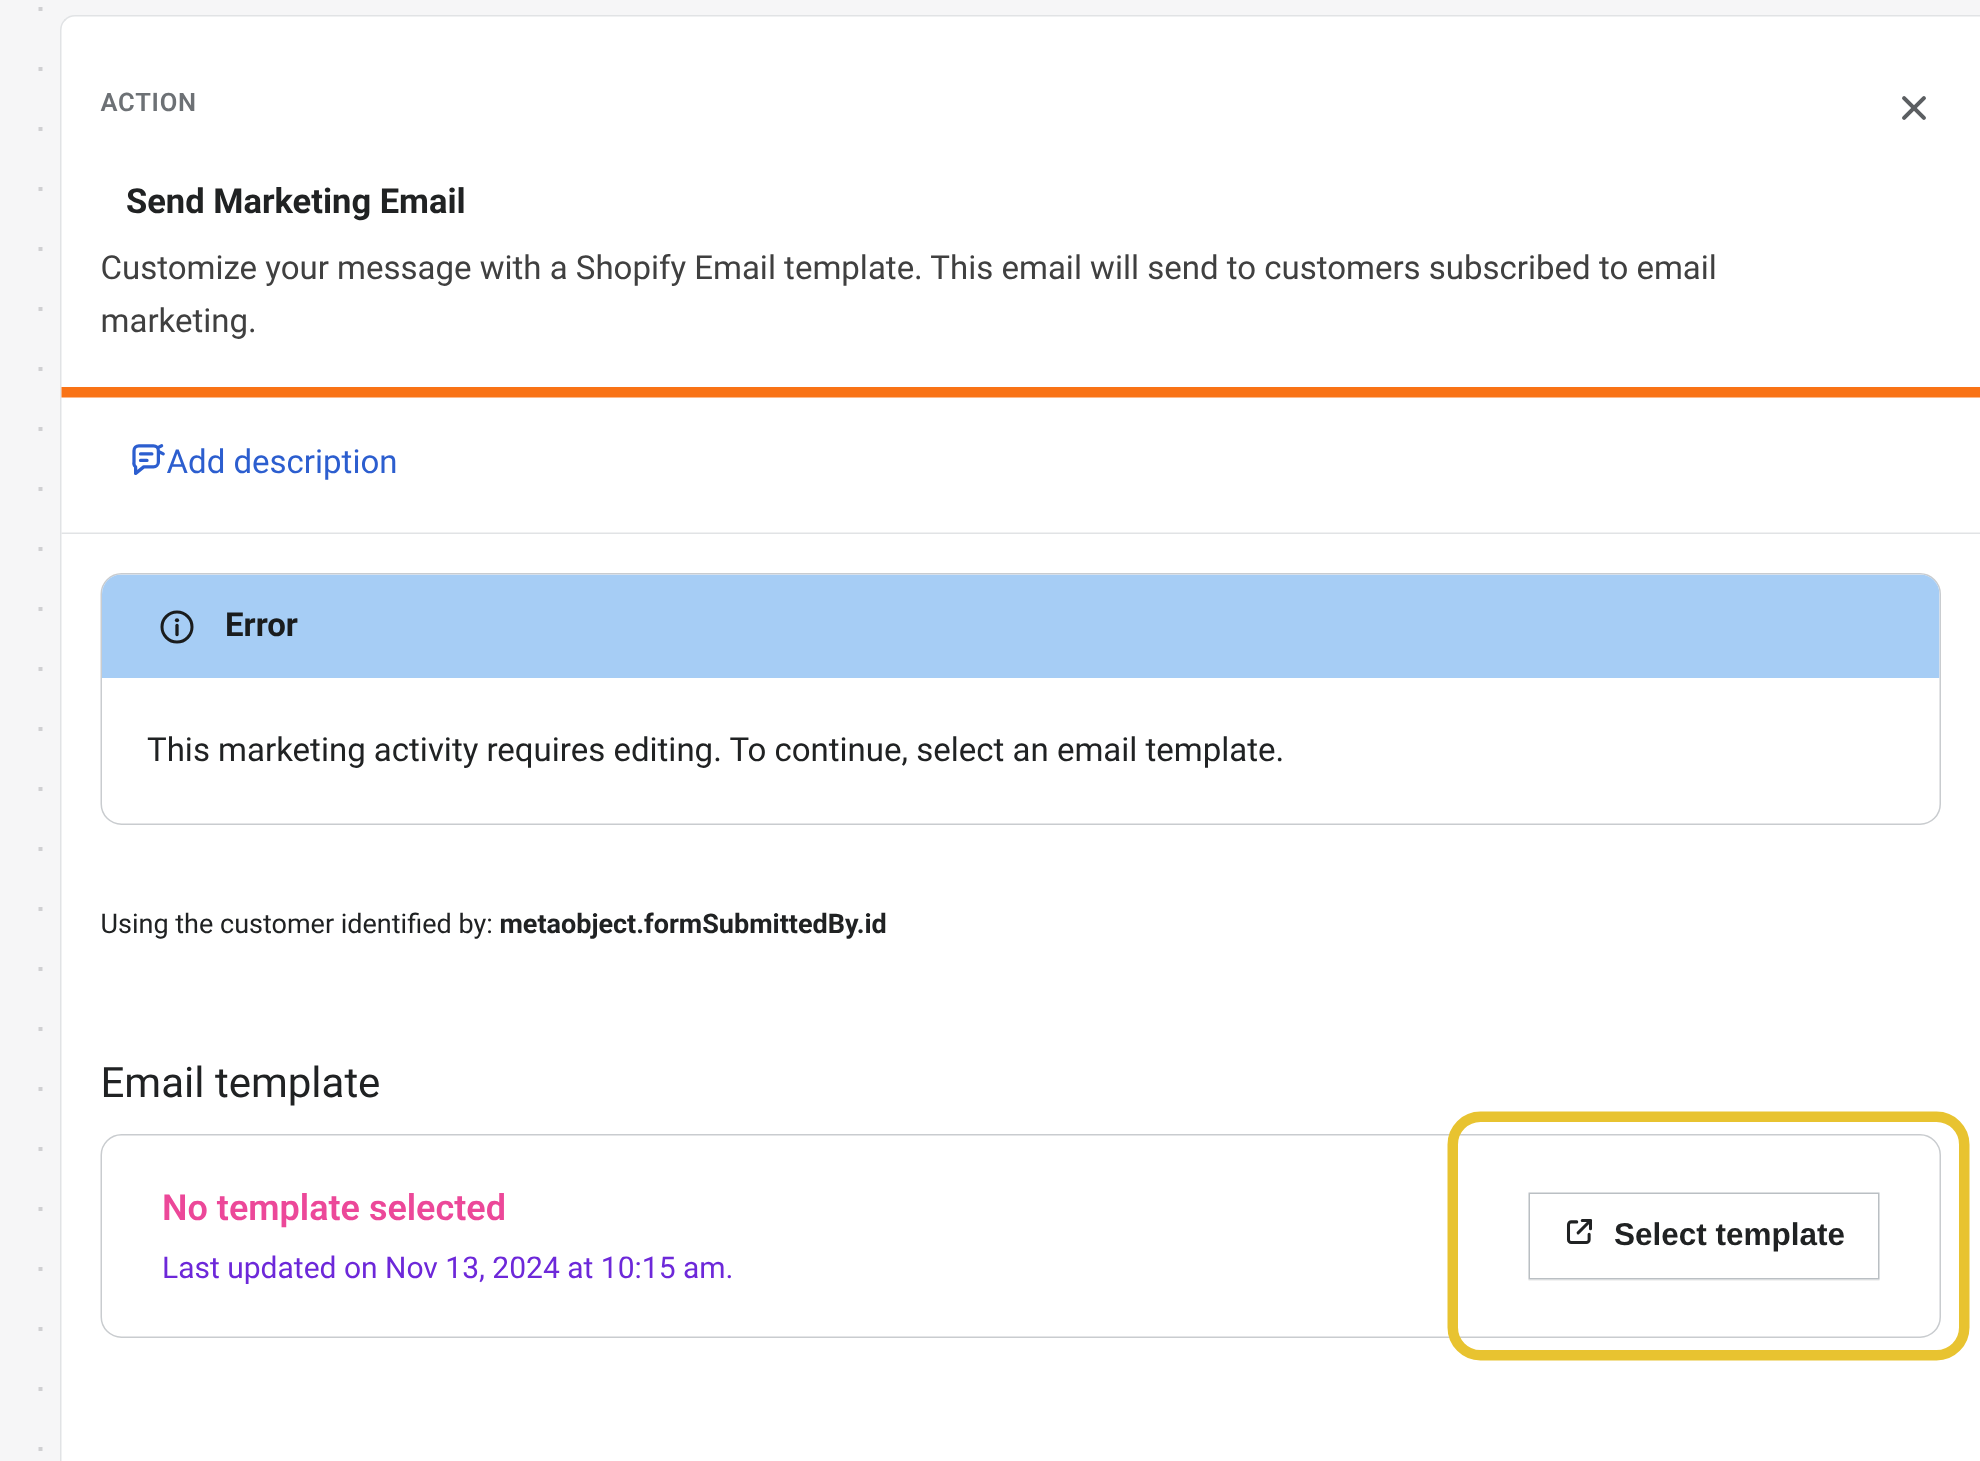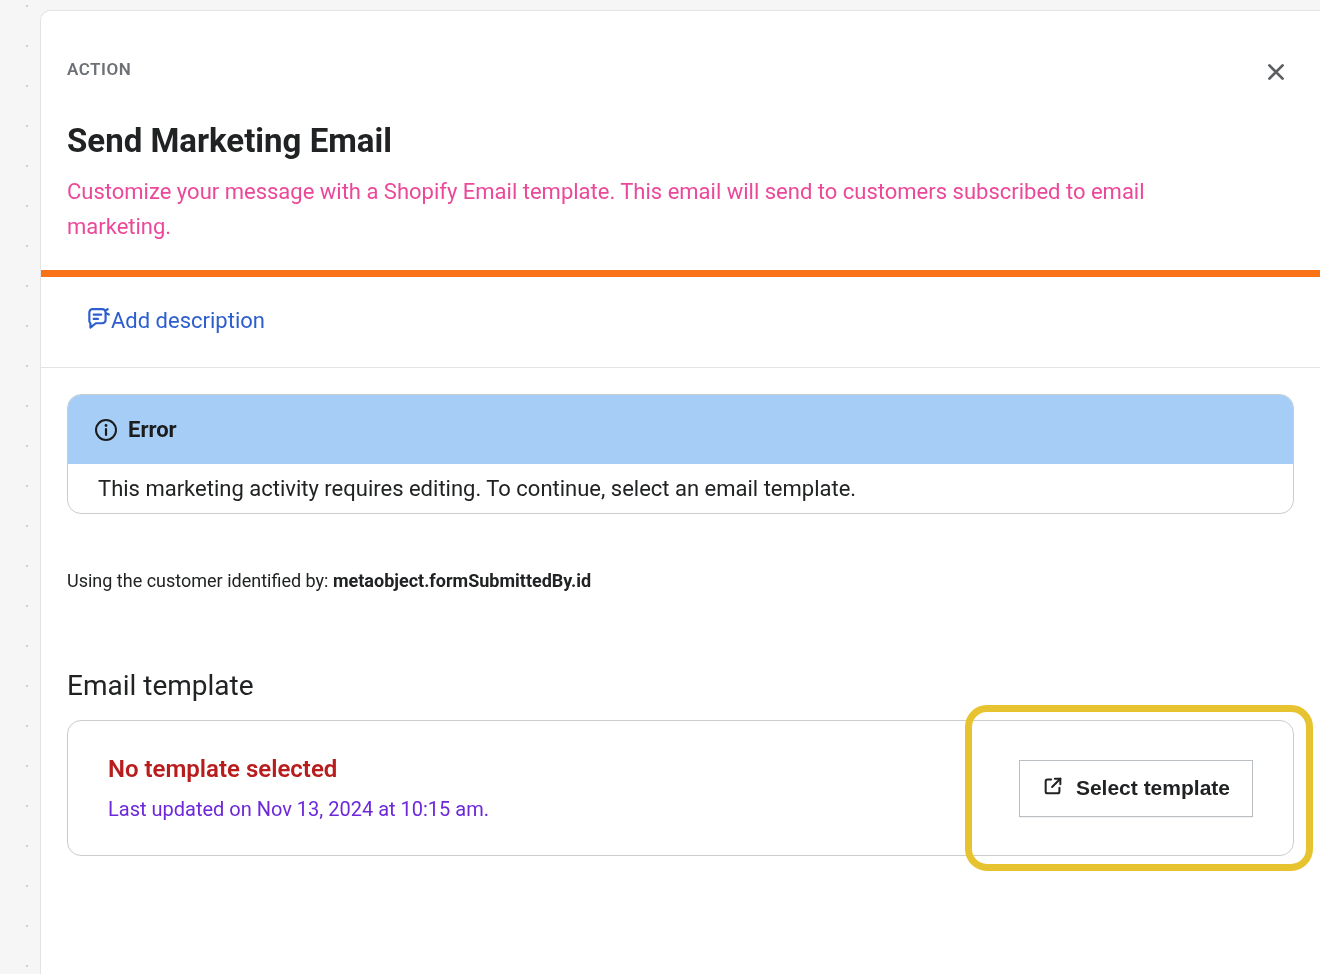--- a/index.html
+++ b/index.html
@@ -39,29 +39,30 @@
       position: relative;
     }
     .eyebrow {
       font-size: 17px;
       font-weight: 600;
       letter-spacing: 0.5px;
       color: #6d7175;
       margin-bottom: 42px;
     }
     .title {
-      font-size: 33px;
+      font-size: 23px;
       font-weight: 700;
       color: #202223;
       margin-bottom: 14px;
+      margin-left: 17px;
     }
     .subtitle {
       font-size: 22px;
       line-height: 1.6;
-      color: #ec4899;
+      color: #404040;
       max-width: 1180px;
     }
     .close-btn {
       position: absolute;
       top: 44px;
       right: 26px;
       width: 36px;
       height: 36px;
       background: transparent;
       border: none;
@@ -93,37 +94,37 @@
       padding: 26px 26px 26px 26px;
     }
     .error-box {
       border: 1px solid #c9cccf;
       border-radius: 14px;
       overflow: hidden;
       margin-bottom: 56px;
     }
     .error-header {
       background: #a6cdf5;
-      padding: 22px 26px;
-      display: flex;
-      align-items: center;
-      gap: 10px;
+      padding: 22px 38px;
+      display: flex;
+      align-items: center;
+      gap: 20px;
     }
     .error-header .info-icon {
       color: #1a1c1d;
       display: flex;
       flex-shrink: 0;
     }
     .error-title {
       font-size: 22px;
       font-weight: 700;
       color: #1a1c1d;
     }
     .error-body {
-      padding: 12px 30px;
+      padding: 36px 30px;
       font-size: 22px;
       color: #202223;
     }
     .using-line {
       font-size: 18px;
       color: #202223;
       margin-bottom: 78px;
     }
     .using-line .bold {
       font-weight: 700;
@@ -143,21 +144,21 @@
       position: relative;
     }
     .template-left {
       display: flex;
       flex-direction: column;
       gap: 14px;
     }
     .template-title {
       font-size: 24px;
       font-weight: 600;
-      color: #b91c1c;
+      color: #ec4899;
     }
     .template-updated {
       font-size: 20px;
       color: #6d28d9;
     }
     .select-template-btn {
       display: inline-flex;
       align-items: center;
       gap: 12px;
       background: #ffffff;

